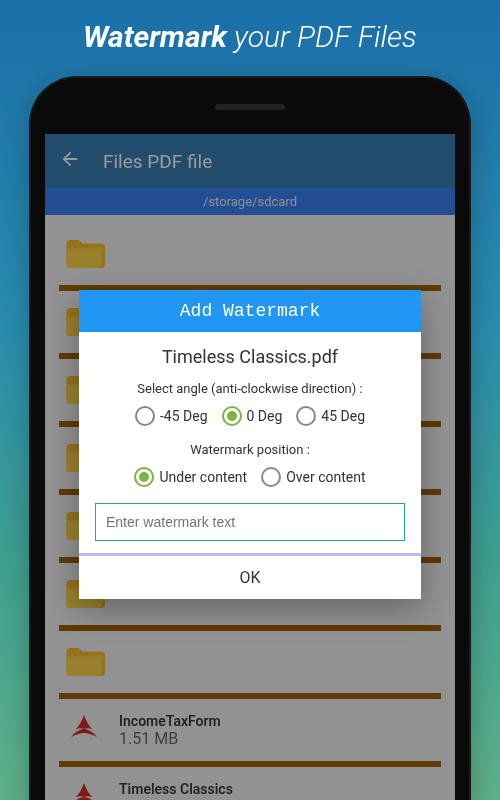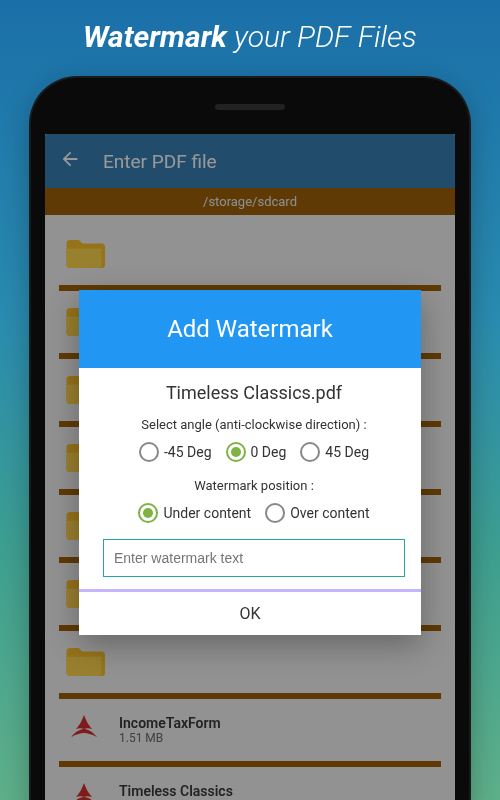--- a/index.html
+++ b/index.html
@@ -29,40 +29,40 @@
 }
 .overlay {
   position: absolute; inset: 0; background: rgba(0,0,0,.4); z-index: 2;
 }
 .appbar {
   background: #3a7fb5; color: #fff; height: 54px; display: flex; align-items: center;
   padding: 0 14px; gap: 22px; font-size: 19px; font-weight: 400;
 }
 .back-arrow svg { width: 22px; height: 22px; fill: #fff; }
 .pathbar {
-  background: #a16207; color: #e4eef6; font-size: 13px; text-align: center;
+  background: #3b82f6; color: #e4eef6; font-size: 13px; text-align: center;
   padding: 6px 10px;
 }
 .file-list { padding: 8px 14px; }
 .file-item { display: flex; align-items: center; gap: 14px; padding: 10px 0 10px 4px; border-bottom: 6px solid #a16207; }
 .file-icon { width: 42px; height: 42px; display: flex; align-items: center; justify-content: center; }
 .folder-svg { width: 42px; height: 36px; }
 .pdf-svg { width: 36px; height: 36px; }
 .file-meta { display: flex; flex-direction: column; }
 .file-name { font-size: 14px; font-weight: 600; color: #3a3a3a; }
-.file-size { font-size: 12px; color: #6a6a6a; }
+.file-size { font-size: 16px; color: #6a6a6a; }
 .dialog {
   position: absolute; z-index: 10; top: 156px; left: 34px; right: 34px;
   background: #fff; box-shadow: 0 10px 30px rgba(0,0,0,.3);
 }
 .dialog-header {
-  background: #2196f3; color: #fff; text-align: center; font-size: 24px;
-  padding: 25px 10px; font-weight: 400;
-}
-.dialog-body { padding: 14px 16px 0; text-align: center; margin-left: 8px; }
+  background: #2196f3; color: #fff; text-align: center; font-size: 18px;
+  padding: 11px 10px; font-weight: 400; font-family: Liberation Mono, monospace;
+}
+.dialog-body { padding: 14px 16px 0; text-align: center; }
 .dialog-filename { font-size: 18px; color: #333; margin-bottom: 14px; }
 .dialog-label { font-size: 13px; color: #333; margin-bottom: 10px; }
 .radio-row { display: flex; justify-content: center; gap: 14px; margin-bottom: 16px; }
 .radio-opt { display: flex; align-items: center; gap: 5px; font-size: 14px; color: #333; cursor: pointer; text-align: right; }
 .radio { width: 20px; height: 20px; border: 2px solid #888; border-radius: 50%; display: inline-flex; align-items: center; justify-content: center; }
 .radio.selected { border-color: #7cb342; }
 .radio.selected::after { content: ""; width: 10px; height: 10px; background: #7cb342; border-radius: 50%; }
 .watermark-input {
   width: 100%; border: 1px solid #26a69a; padding: 10px 10px; font-size: 14px;
   color: #888; margin-bottom: 12px; outline: none; text-align: left;
@@ -83,21 +83,21 @@
   <div class="screen">
 
     <div class="overlay"></div>
 
     <div class="appbar">
       <span class="back-arrow">
         <svg viewBox="0 0 24 24">
             <path d="M20 11H7.8l5.6-5.6L12 4l-8 8 8 8 1.4-1.4L7.8 13H20z"></path>
           </svg>
       </span>
-      <span>Enter PDF file</span>
+      <span>Files PDF file</span>
     </div>
 
     <div class="pathbar">/storage/sdcard</div>
 
     <div class="file-list">
       <div class="file-item">
         <span class="file-icon">
           <svg class="folder-svg" viewBox="0 0 48 40">
               <path fill="#fbc02d" d="M4 8a4 4 0 014-4h10l4 4h22a4 4 0 014 4v20a4 4 0 01-4 4H8a4 4 0 01-4-4z"></path>
               <path fill="#ffd54f" d="M4 14h40v18a4 4 0 01-4 4H8a4 4 0 01-4-4z"></path>

